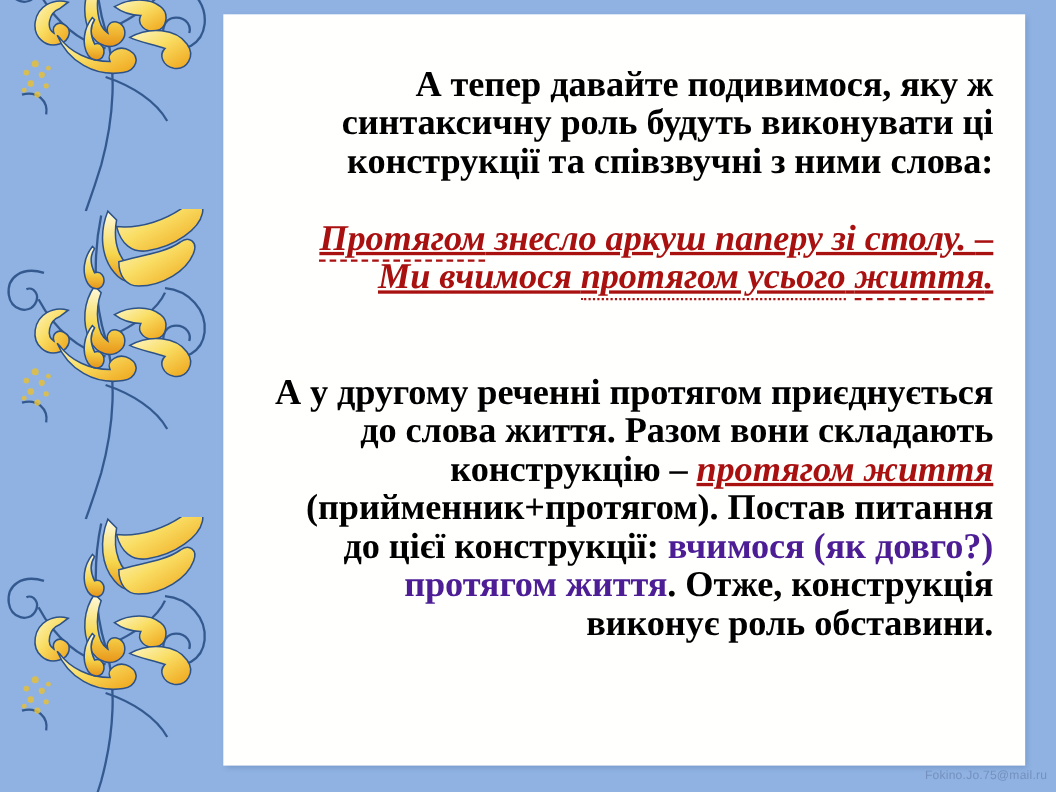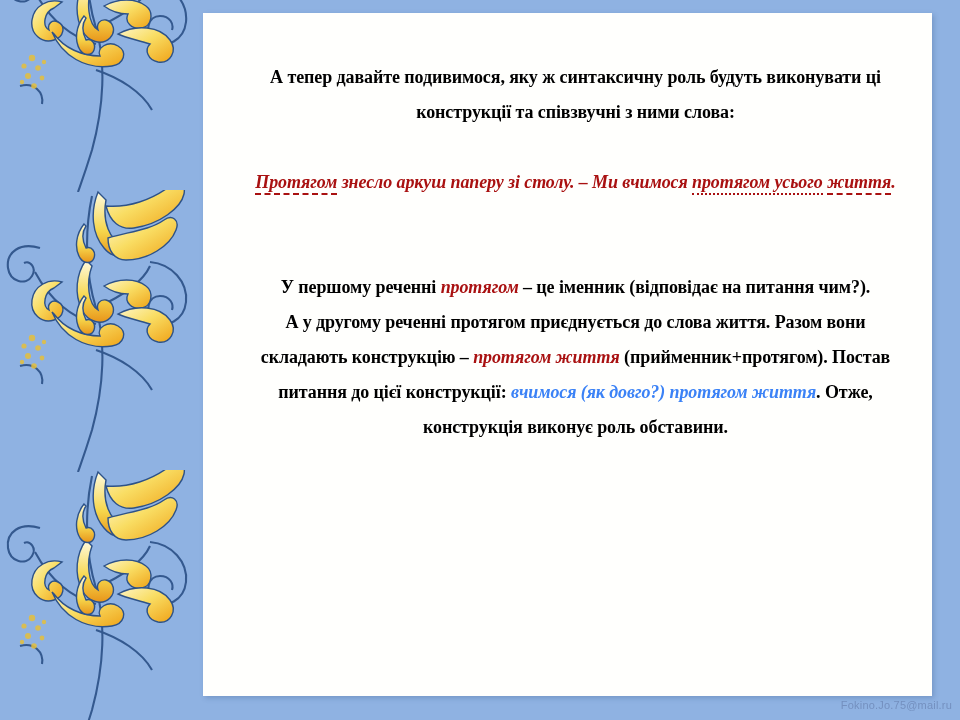--- a/index.html
+++ b/index.html
@@ -47,39 +47,39 @@
     height: 683px;
     background: #fffffd;
     box-shadow: 2px 2px 5px rgba(40,70,120,0.25);
   }
 
   #body-text {
     position: absolute;
     left: 45px;
     top: 47px;
     width: 655px;
-    font-size: 18px;
+    font-size: 33px;
     line-height: 35px;
     font-weight: bold;
     color: #000000;
-    text-align: center;
+    text-align: right;
     letter-spacing: -0.1px;
   }
 
   .para { margin: 0; }
   .spacer { height: 35px; }
 
   .red {
     color: #a91111;
     font-style: italic;
     font-weight: bold;
+    text-decoration: underline;
   }
   .blk-ital {
-    color: #3b82f6;
-    font-style: italic;
+    color: #4c1d95;
     font-weight: bold;
   }
   .u-dash {
     border-bottom: 2.5px dashed #a91111;
     padding-bottom: 1px;
   }
   .u-dot {
     border-bottom: 2.5px dotted #a91111;
     padding-bottom: 1px;
   }
@@ -239,23 +239,20 @@
 
       <p class="para red">
         <span class="u-dash">Протягом</span><span> знесло аркуш паперу зі столу. </span><span>– </span><span>Ми вчимося </span><span class="u-dot">протягом усього</span><span> </span><span class="u-dash">життя</span><span>.</span>
       </p>
 
       <div class="spacer"></div>
 
 
       <div class="spacer"></div>
 
-      <p class="para">
-        <span>У першому реченні </span><span class="red">протягом</span><span> – це іменник (відповідає на питання чим?).</span>
-      </p>
 
       <p class="para">
         <span>А у другому реченні протягом приєднується до слова життя. Разом вони складають конструкцію – </span><span class="red">протягом життя</span><span> (прийменник+протягом). Постав питання до цієї конструкції: </span><span class="blk-ital">вчимося (як довго?) протягом життя</span><span>. Отже, конструкція виконує роль обставини.</span>
       </p>
 
     </div>
   </div>
 
   <div id="watermark">Fokino.Jo.75@mail.ru</div>
 

